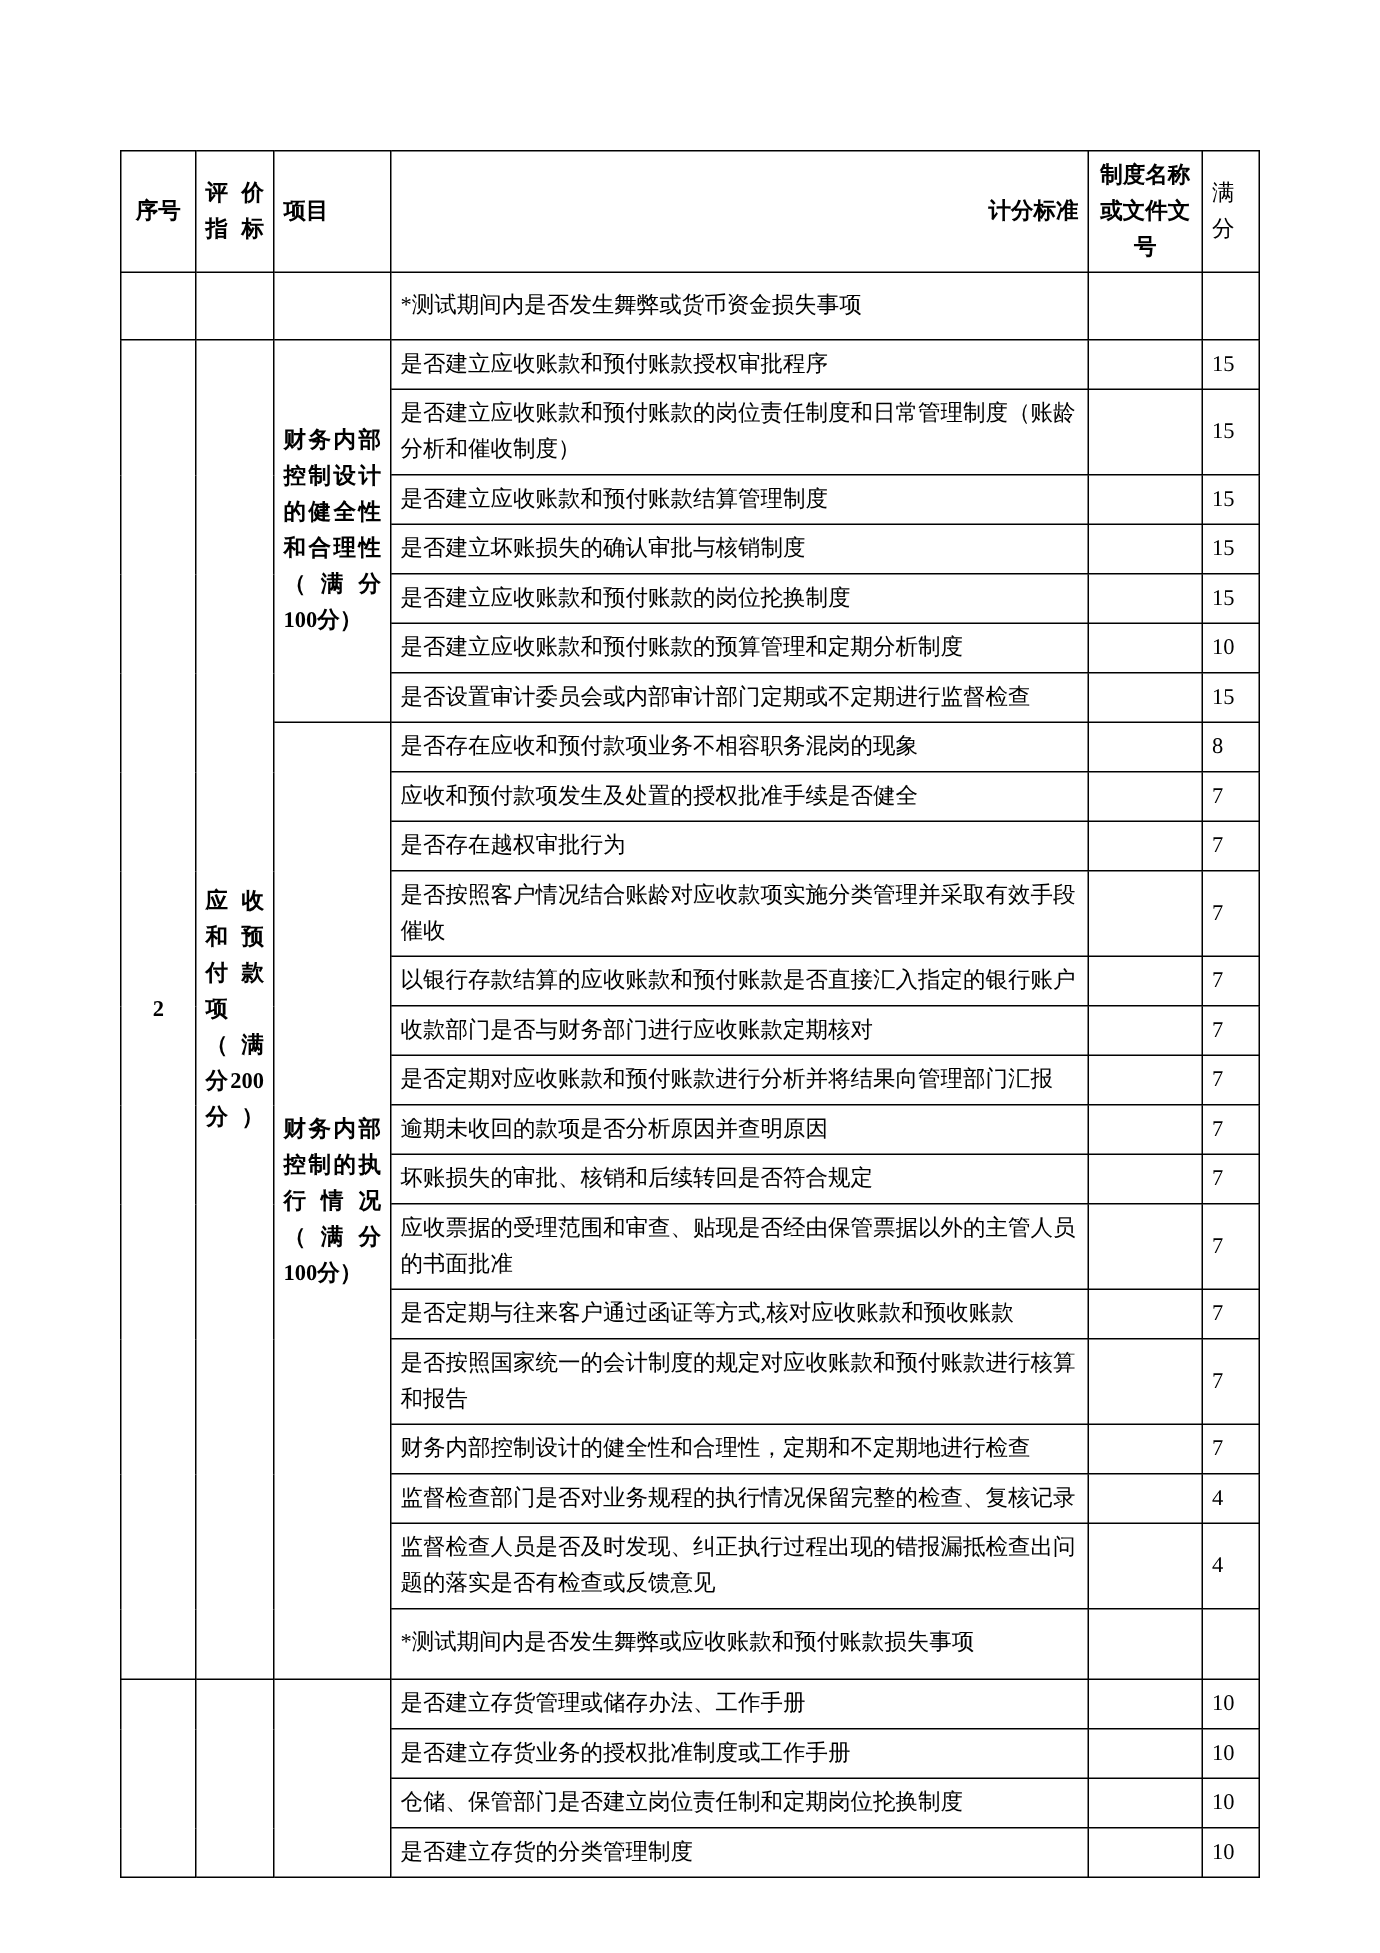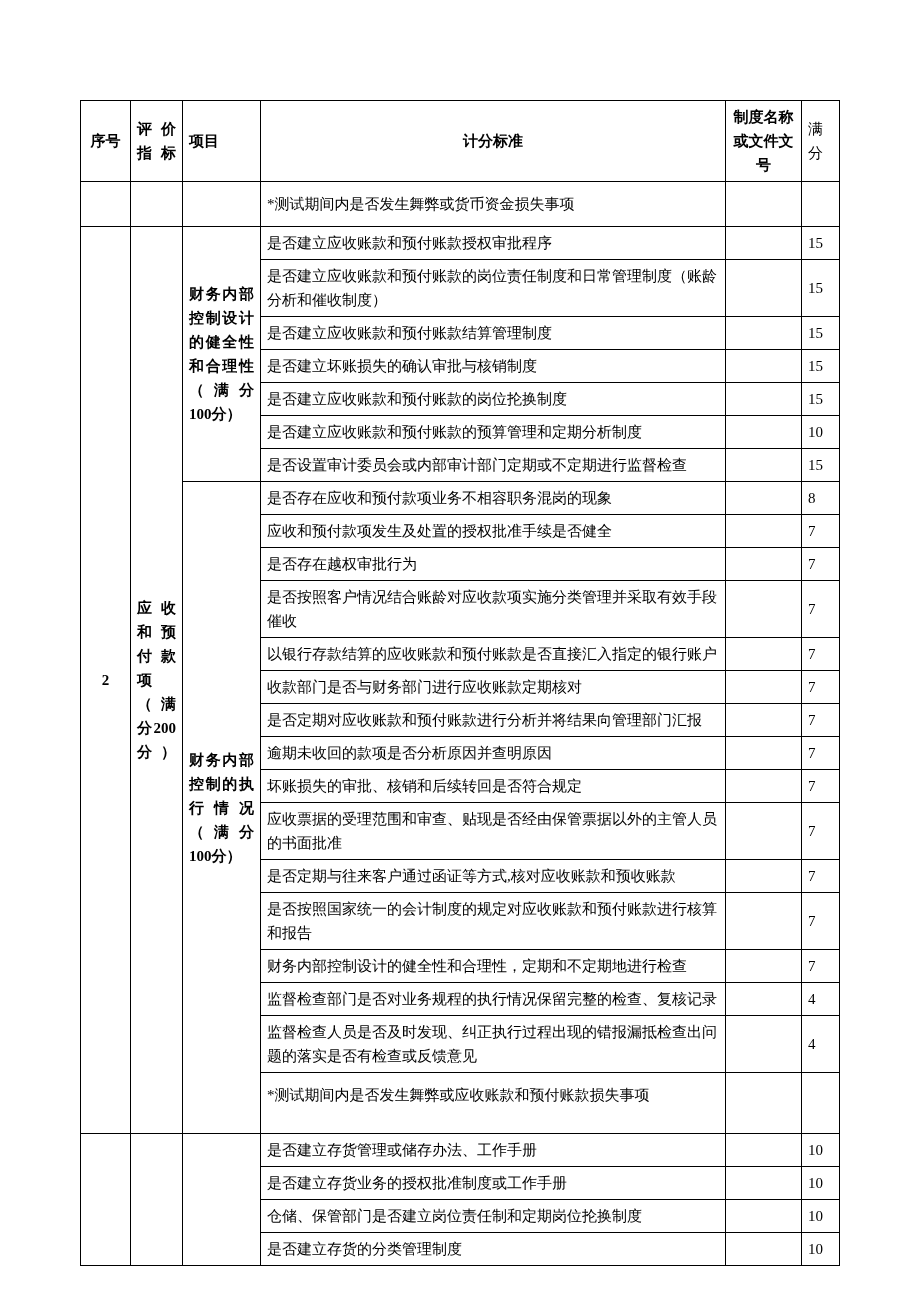--- a/index.html
+++ b/index.html
@@ -36,21 +36,21 @@
 </head>
 <body>
 
 <table>
 
   <tbody>
       <tr>
     <th class="col-seq">序号</th>
     <th class="col-ind">评价指标</th>
     <th class="col-proj">项目</th>
-    <th class="col-std" style="text-align:center;">计分标准</th>
+    <th class="col-std" style="text-align:right;">计分标准</th>
     <th class="col-sys">制度名称或文件文号</th>
     <th class="col-score">满分</th>
   </tr>
 
   <tr>
     <td class="col-seq"></td>
     <td class="col-ind"></td>
     <td class="col-proj"></td>
     <td class="col-std" style="padding-top:10px;padding-bottom:10px;">*测试期间内是否发生舞弊或货币资金损失事项</td>
     <td class="col-sys"></td>
@@ -166,21 +166,21 @@
     <td class="col-std">监督检查部门是否对业务规程的执行情况保留完整的检查、复核记录</td>
     <td class="col-sys"></td>
     <td class="col-score">4</td>
   </tr>
   <tr>
     <td class="col-std">监督检查人员是否及时发现、纠正执行过程出现的错报漏抵检查出问题的落实是否有检查或反馈意见</td>
     <td class="col-sys"></td>
     <td class="col-score">4</td>
   </tr>
   <tr>
-    <td class="col-std" style="padding-top:10px;padding-bottom:26px;">*测试期间内是否发生舞弊或应收账款和预付账款损失事项</td>
+    <td class="col-std" style="padding-top:10px;padding-bottom:12px;">*测试期间内是否发生舞弊或应收账款和预付账款损失事项</td>
     <td class="col-sys"></td>
     <td class="col-score"></td>
   </tr>
 
   <tr>
     <td class="col-seq" rowspan="4"></td>
     <td class="col-ind" rowspan="4"></td>
     <td class="col-proj" rowspan="4"></td>
     <td class="col-std">是否建立存货管理或储存办法、工作手册</td>
     <td class="col-sys"></td>

